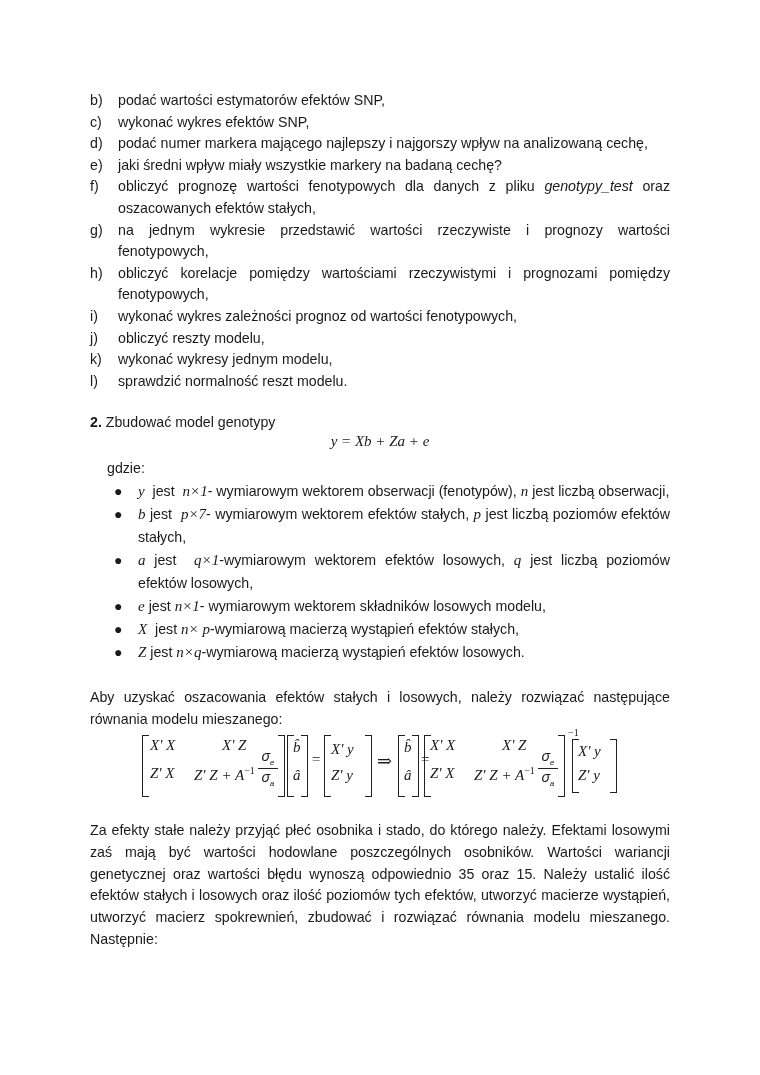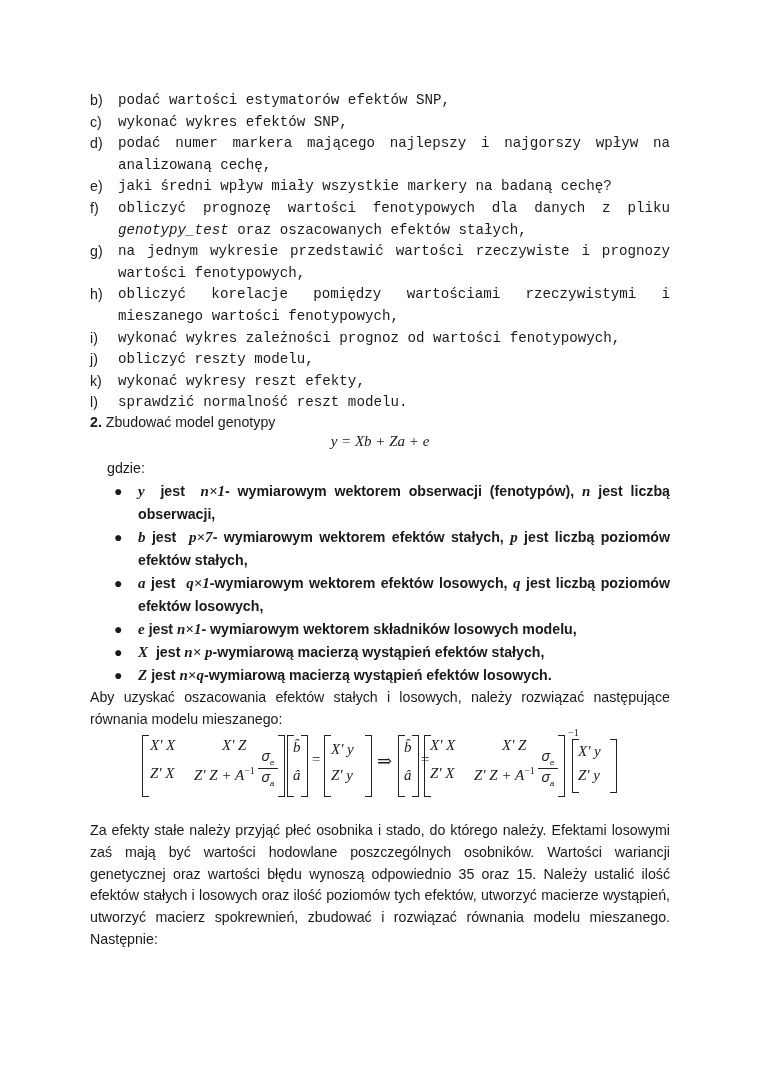--- a/index.html
+++ b/index.html
@@ -5,34 +5,34 @@
     html, body { margin: 0; padding: 0; background: #ffffff; }
     body {
       width: 760px; height: 1075px; position: relative; overflow: hidden;
       font-family: "Liberation Sans", "DejaVu Sans", sans-serif;
       color: #1a1a1a; font-size: 14.2px;
     }
     .page { position: absolute; left: 0; top: 0; width: 760px; height: 1075px; }
     .list { position: absolute; left: 90px; top: 90px; width: 580px; }
     .li { position: relative; padding-left: 28px; line-height: 21.6px; text-align: justify; }
     .li .mk { position: absolute; left: 0; top: 0; }
-    .li .tx { display: block; text-align: justify; text-align-last: left; font-family: Liberation Mono, monospace; }
+    .li .tx { display: block; text-align: justify; text-align-last: left; }
     .it { font-style: italic; }
     .math { font-family: "Liberation Serif", "DejaVu Serif", serif; font-style: italic; font-size: 15px; }
 
     .sec { position: absolute; left: 90px; width: 580px; line-height: 21.6px; }
     .sec-head { top: 412px; }
     .sec-head b { font-weight: bold; }
     .eq1 { position: absolute; left: 0; width: 760px; top: 433px; text-align: center; }
     .gdzie { top: 458px; left: 107px; }
 
     .blist { position: absolute; left: 110px; top: 480px; width: 560px; }
     .bi { position: relative; padding-left: 28px; line-height: 23px; text-align: justify; }
     .bi .dot { position: absolute; left: 4px; top: 0; font-size: 14px; }
-    .bi .tx { display: block; text-align: justify; text-align-last: left; font-weight: bold; }
+    .bi .tx { display: block; text-align: justify; text-align-last: left; }
 
     .para1 { top: 687px; text-align: justify; }
     .para1 .tx { display: block; text-align: justify; text-align-last: left; }
 
     .mme { position: absolute; left: 140px; top: 733px; height: 66px; width: 480px; }
     .brk { position: absolute; border: 1.2px solid #222; }
     .brk.l { border-right: none; width: 6px; }
     .brk.r { border-left: none; width: 6px; }
     .mm-t { position: absolute; font-family: "Liberation Serif", "DejaVu Serif", serif; font-style: italic; font-size: 15px; white-space: nowrap; }
     .frac { position: absolute; font-family: Liberation Mono, monospace; font-style: italic; font-size: 15px; text-align: center; }
@@ -68,33 +68,33 @@
     <div class="li">
         <span class="mk">f)</span>
         <span class="tx"><span>obliczyć prognozę wartości fenotypowych dla danych z pliku</span> <span class="it">genotypy_test</span> <span>oraz oszacowanych efektów stałych,</span></span>
       </div>
     <div class="li">
         <span class="mk">g)</span>
         <span class="tx">na jednym wykresie przedstawić wartości rzeczywiste i prognozy wartości fenotypowych,</span>
       </div>
     <div class="li">
         <span class="mk">h)</span>
-        <span class="tx">obliczyć korelacje pomiędzy wartościami rzeczywistymi i mieszanego wartości fenotypowych,</span>
+        <span class="tx">obliczyć korelacje pomiędzy wartościami rzeczywistymi i prognozami pomiędzy fenotypowych,</span>
       </div>
     <div class="li">
         <span class="mk">i)</span>
         <span class="tx">wykonać wykres zależności prognoz od wartości fenotypowych,</span>
       </div>
     <div class="li">
         <span class="mk">j)</span>
         <span class="tx">obliczyć reszty modelu,</span>
       </div>
     <div class="li">
         <span class="mk">k)</span>
-        <span class="tx">wykonać wykresy reszt efekty,</span>
+        <span class="tx">wykonać wykresy jednym modelu,</span>
       </div>
     <div class="li">
         <span class="mk">l)</span>
         <span class="tx">sprawdzić normalność reszt modelu.</span>
       </div>
   </div>
 
   <div class="sec sec-head">
     <b>2.</b>
     <span>Zbudować model genotypy</span>

